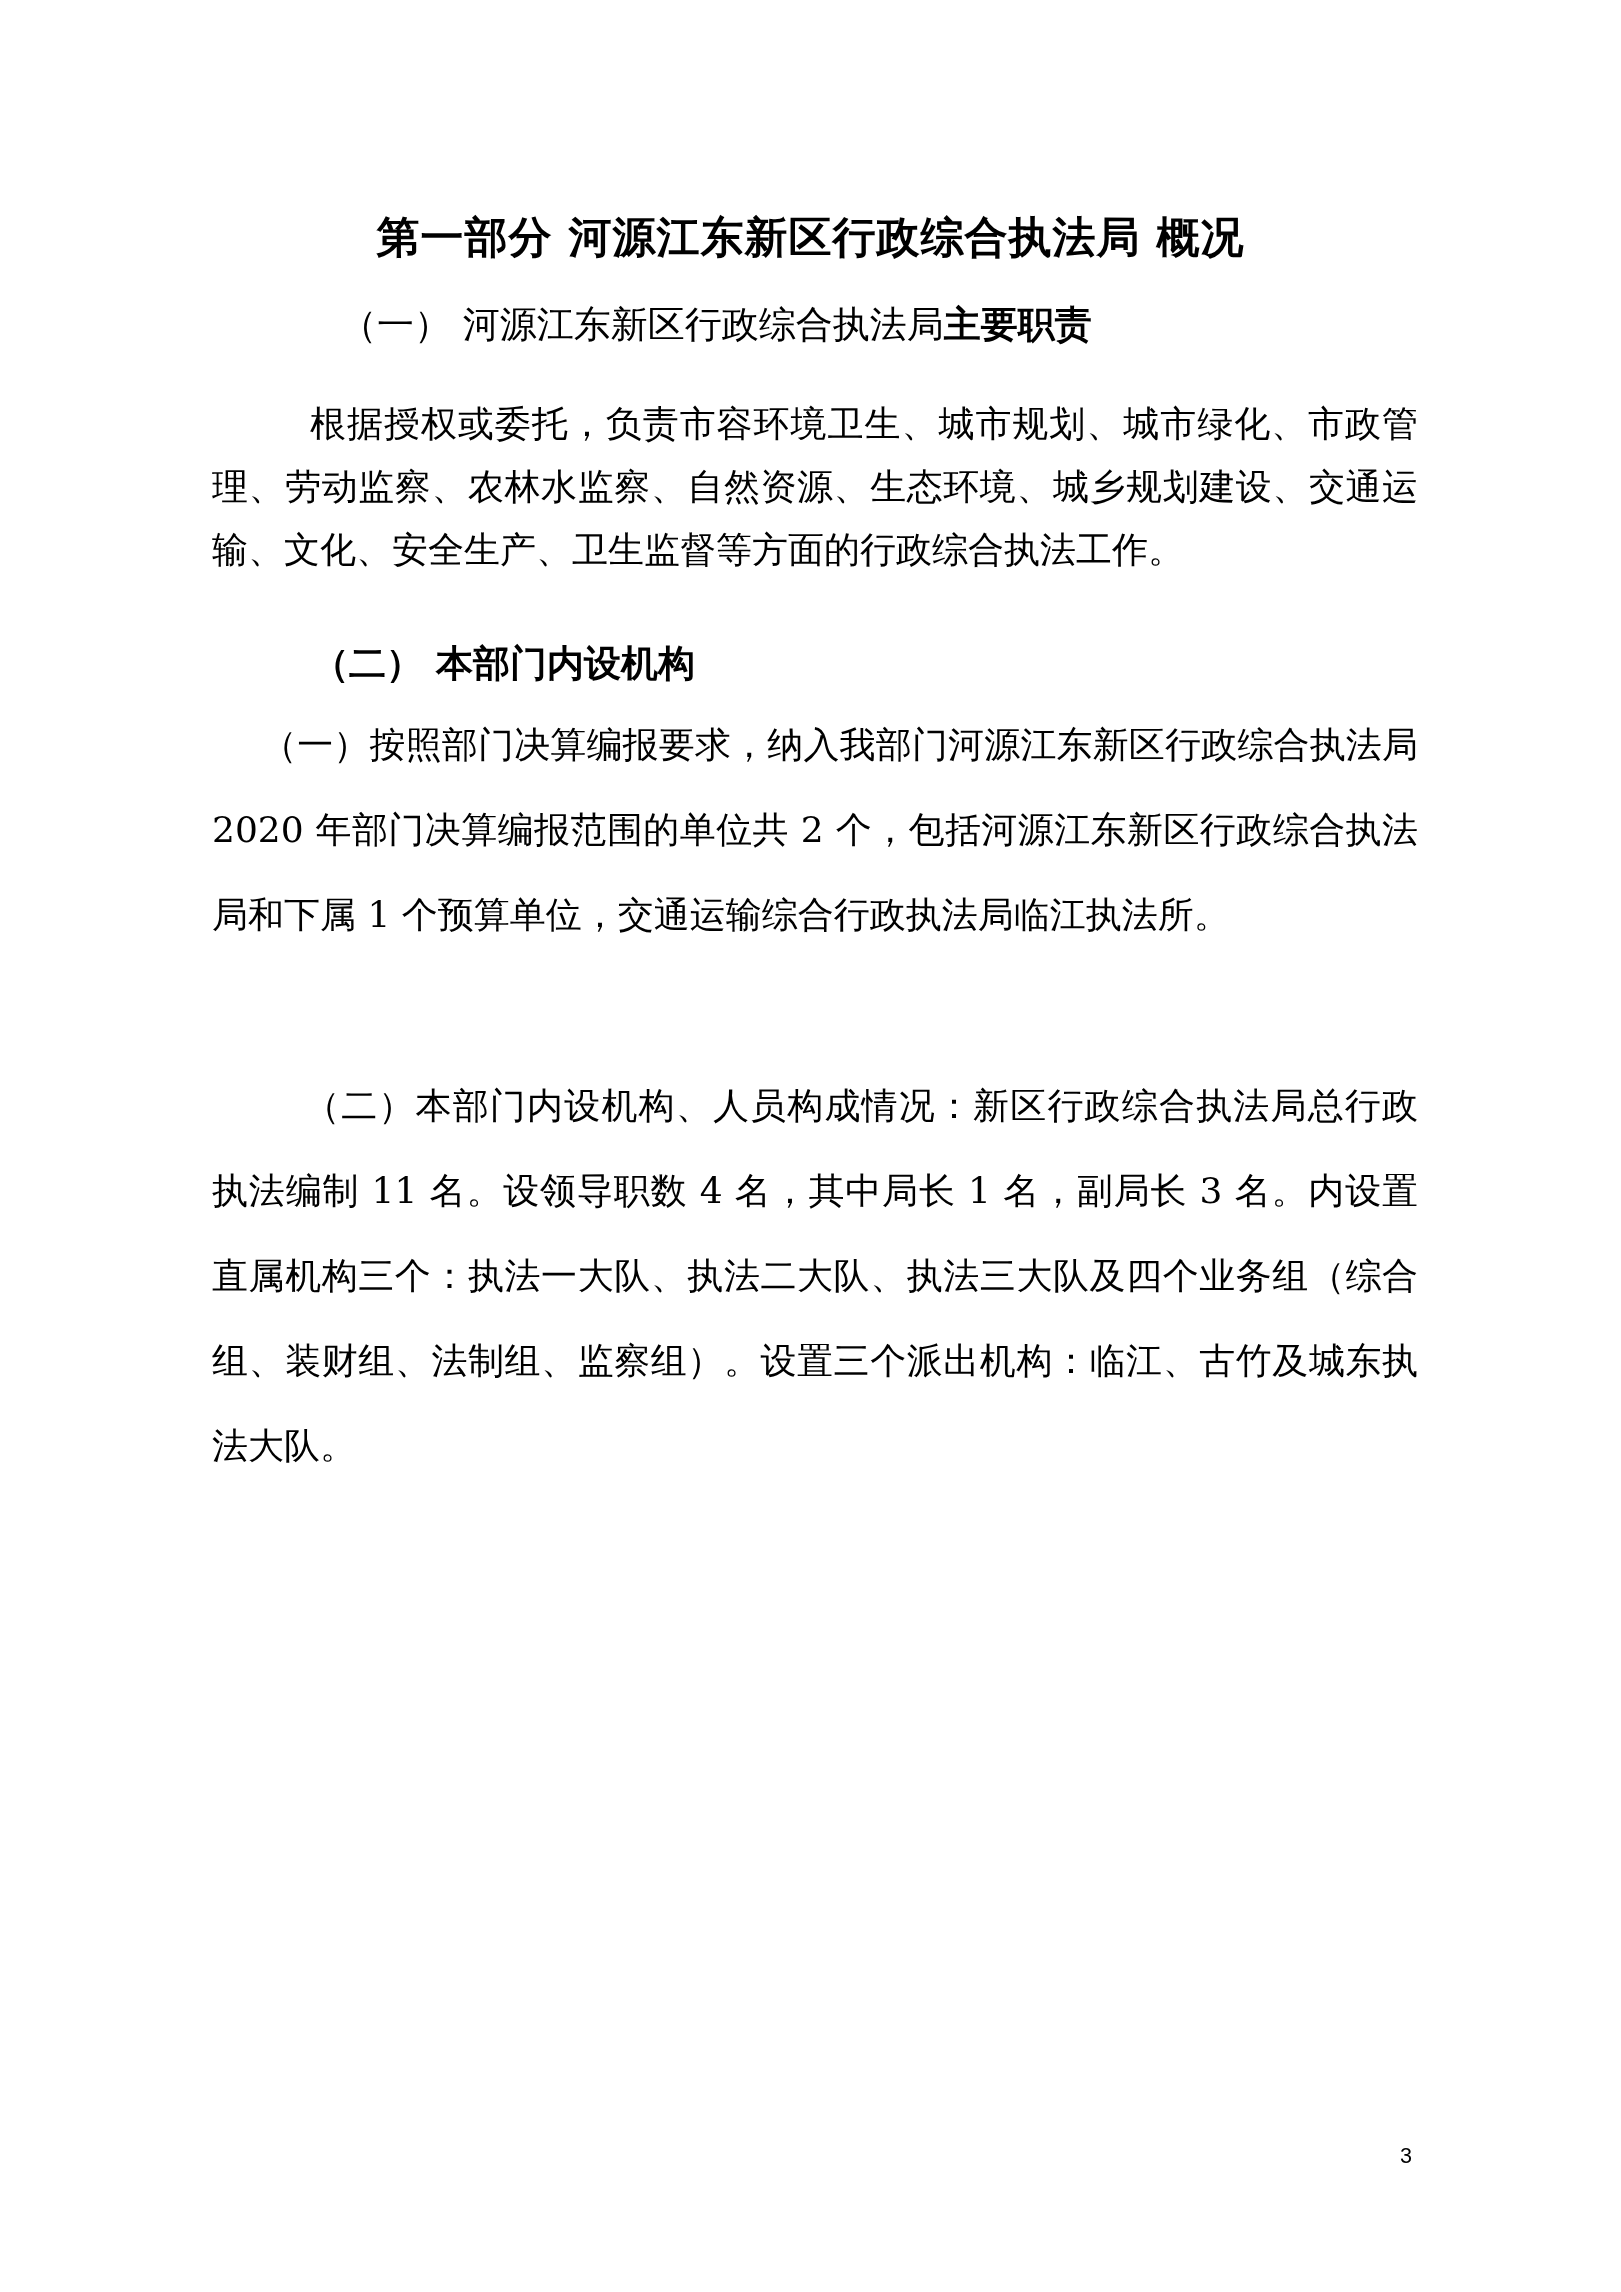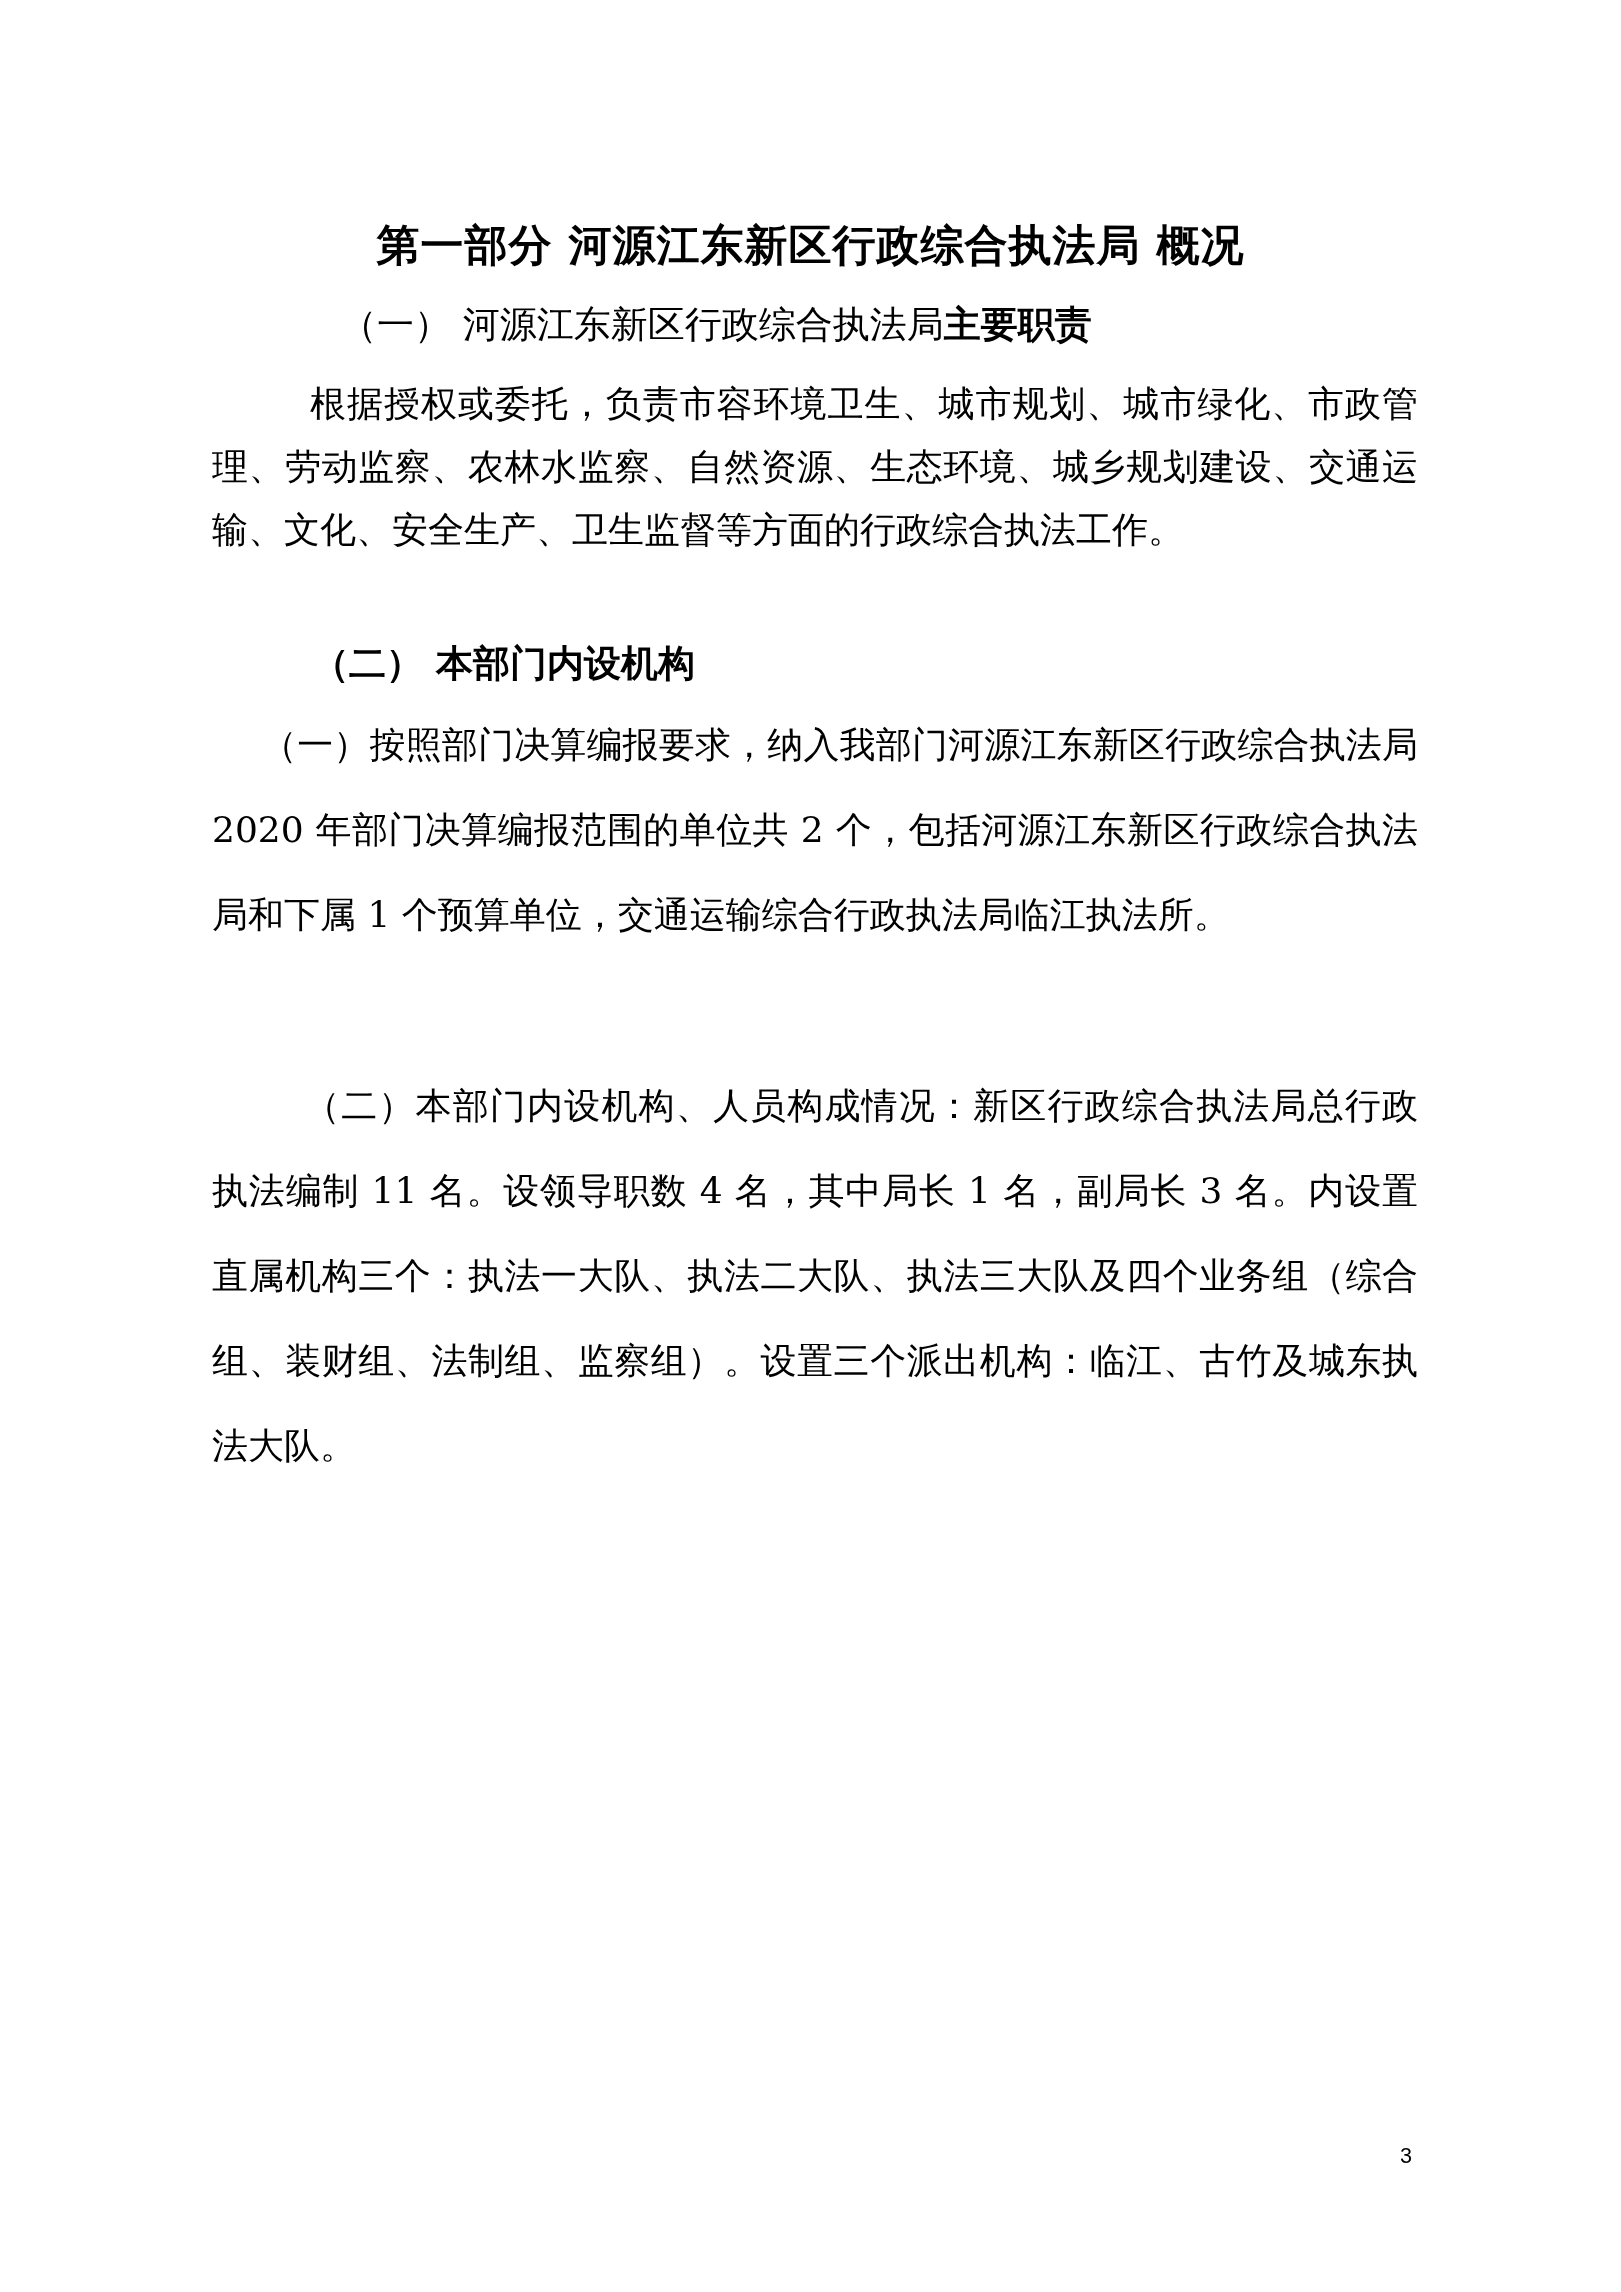--- a/index.html
+++ b/index.html
@@ -1,37 +1,37 @@
 <!DOCTYPE html>
 <html><head>
 <meta charset="utf-8">
 <style>
   html, body { margin: 0; padding: 0; background: #ffffff; }
   body { width: 1621px; height: 2293px; position: relative; overflow: hidden; color: #000; }
   .page { position: absolute; left: 0; top: 0; width: 1621px; height: 2293px; }
   .title {
     position: absolute; left: 0; width: 1621px; top: 208px;
     text-align: center; font-family: "DejaVu Sans", sans-serif; font-weight: bold;
-    font-size: 43px; line-height: 59px; letter-spacing: 1px; margin-top: 8px;
+    font-size: 43px; line-height: 59px; letter-spacing: 1px;
   }
   .heading {
     position: absolute; font-family: "DejaVu Sans", sans-serif;
     font-size: 37px; line-height: 49px;
   }
   .h1 { left: 312px; top: 300px; margin-left: 28px; }
   .h1 .num { font-weight: normal; }
   .h1 .light { font-family: "DejaVu Serif", serif; font-weight: normal; }
   .h1 .bold { font-weight: bold; }
   .h2 { left: 312px; top: 639px; font-weight: bold; }
   .para {
     position: absolute; left: 212px; width: 1206px;
     font-family: "DejaVu Serif", serif; font-size: 36px;
     text-align: justify;
   }
-  .p1 { top: 372px; line-height: 63px; text-indent: 98px; }
+  .p1 { top: 392px; line-height: 63px; text-indent: 98px; }
   .p2 { top: 702px; line-height: 85px; text-indent: 49px; }
   .p3 { top: 1063px; line-height: 85px; text-indent: 92px; }
   .pagenum {
     position: absolute; left: 1400px; top: 2143px;
     font-family: "Liberation Sans", sans-serif; font-size: 21.6px;
   }
 </style>
 </head>
 <body>
 

